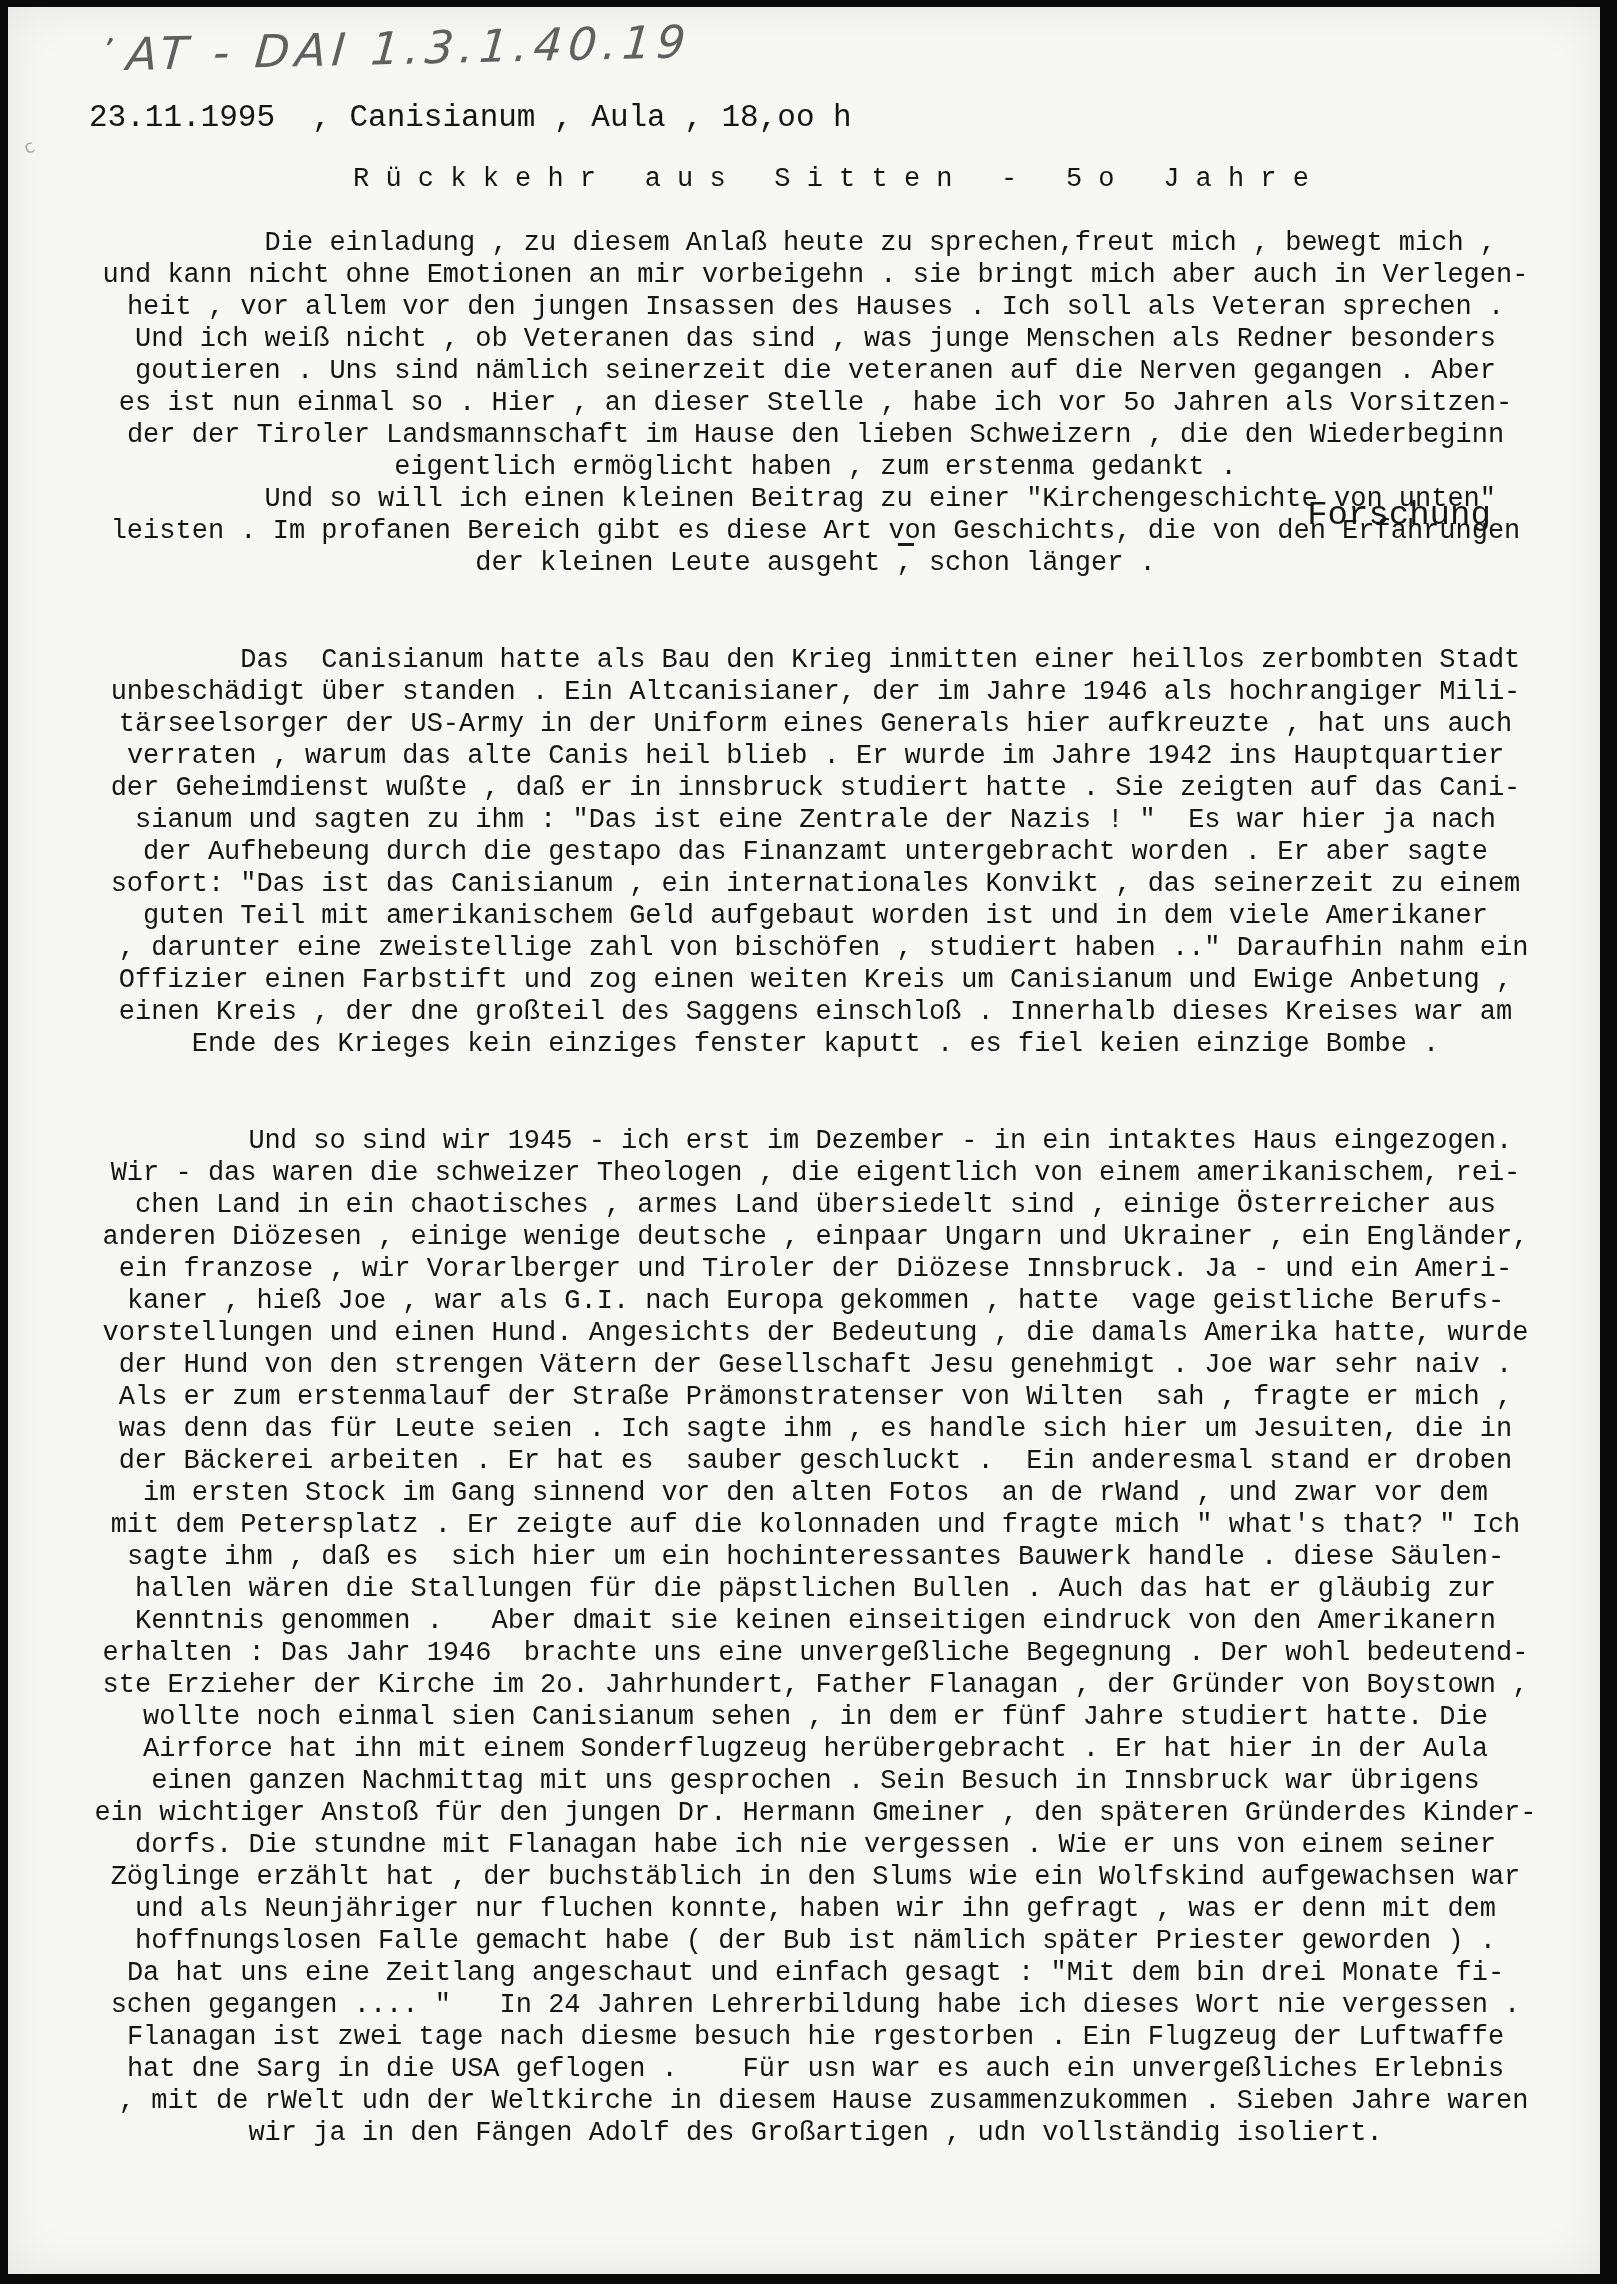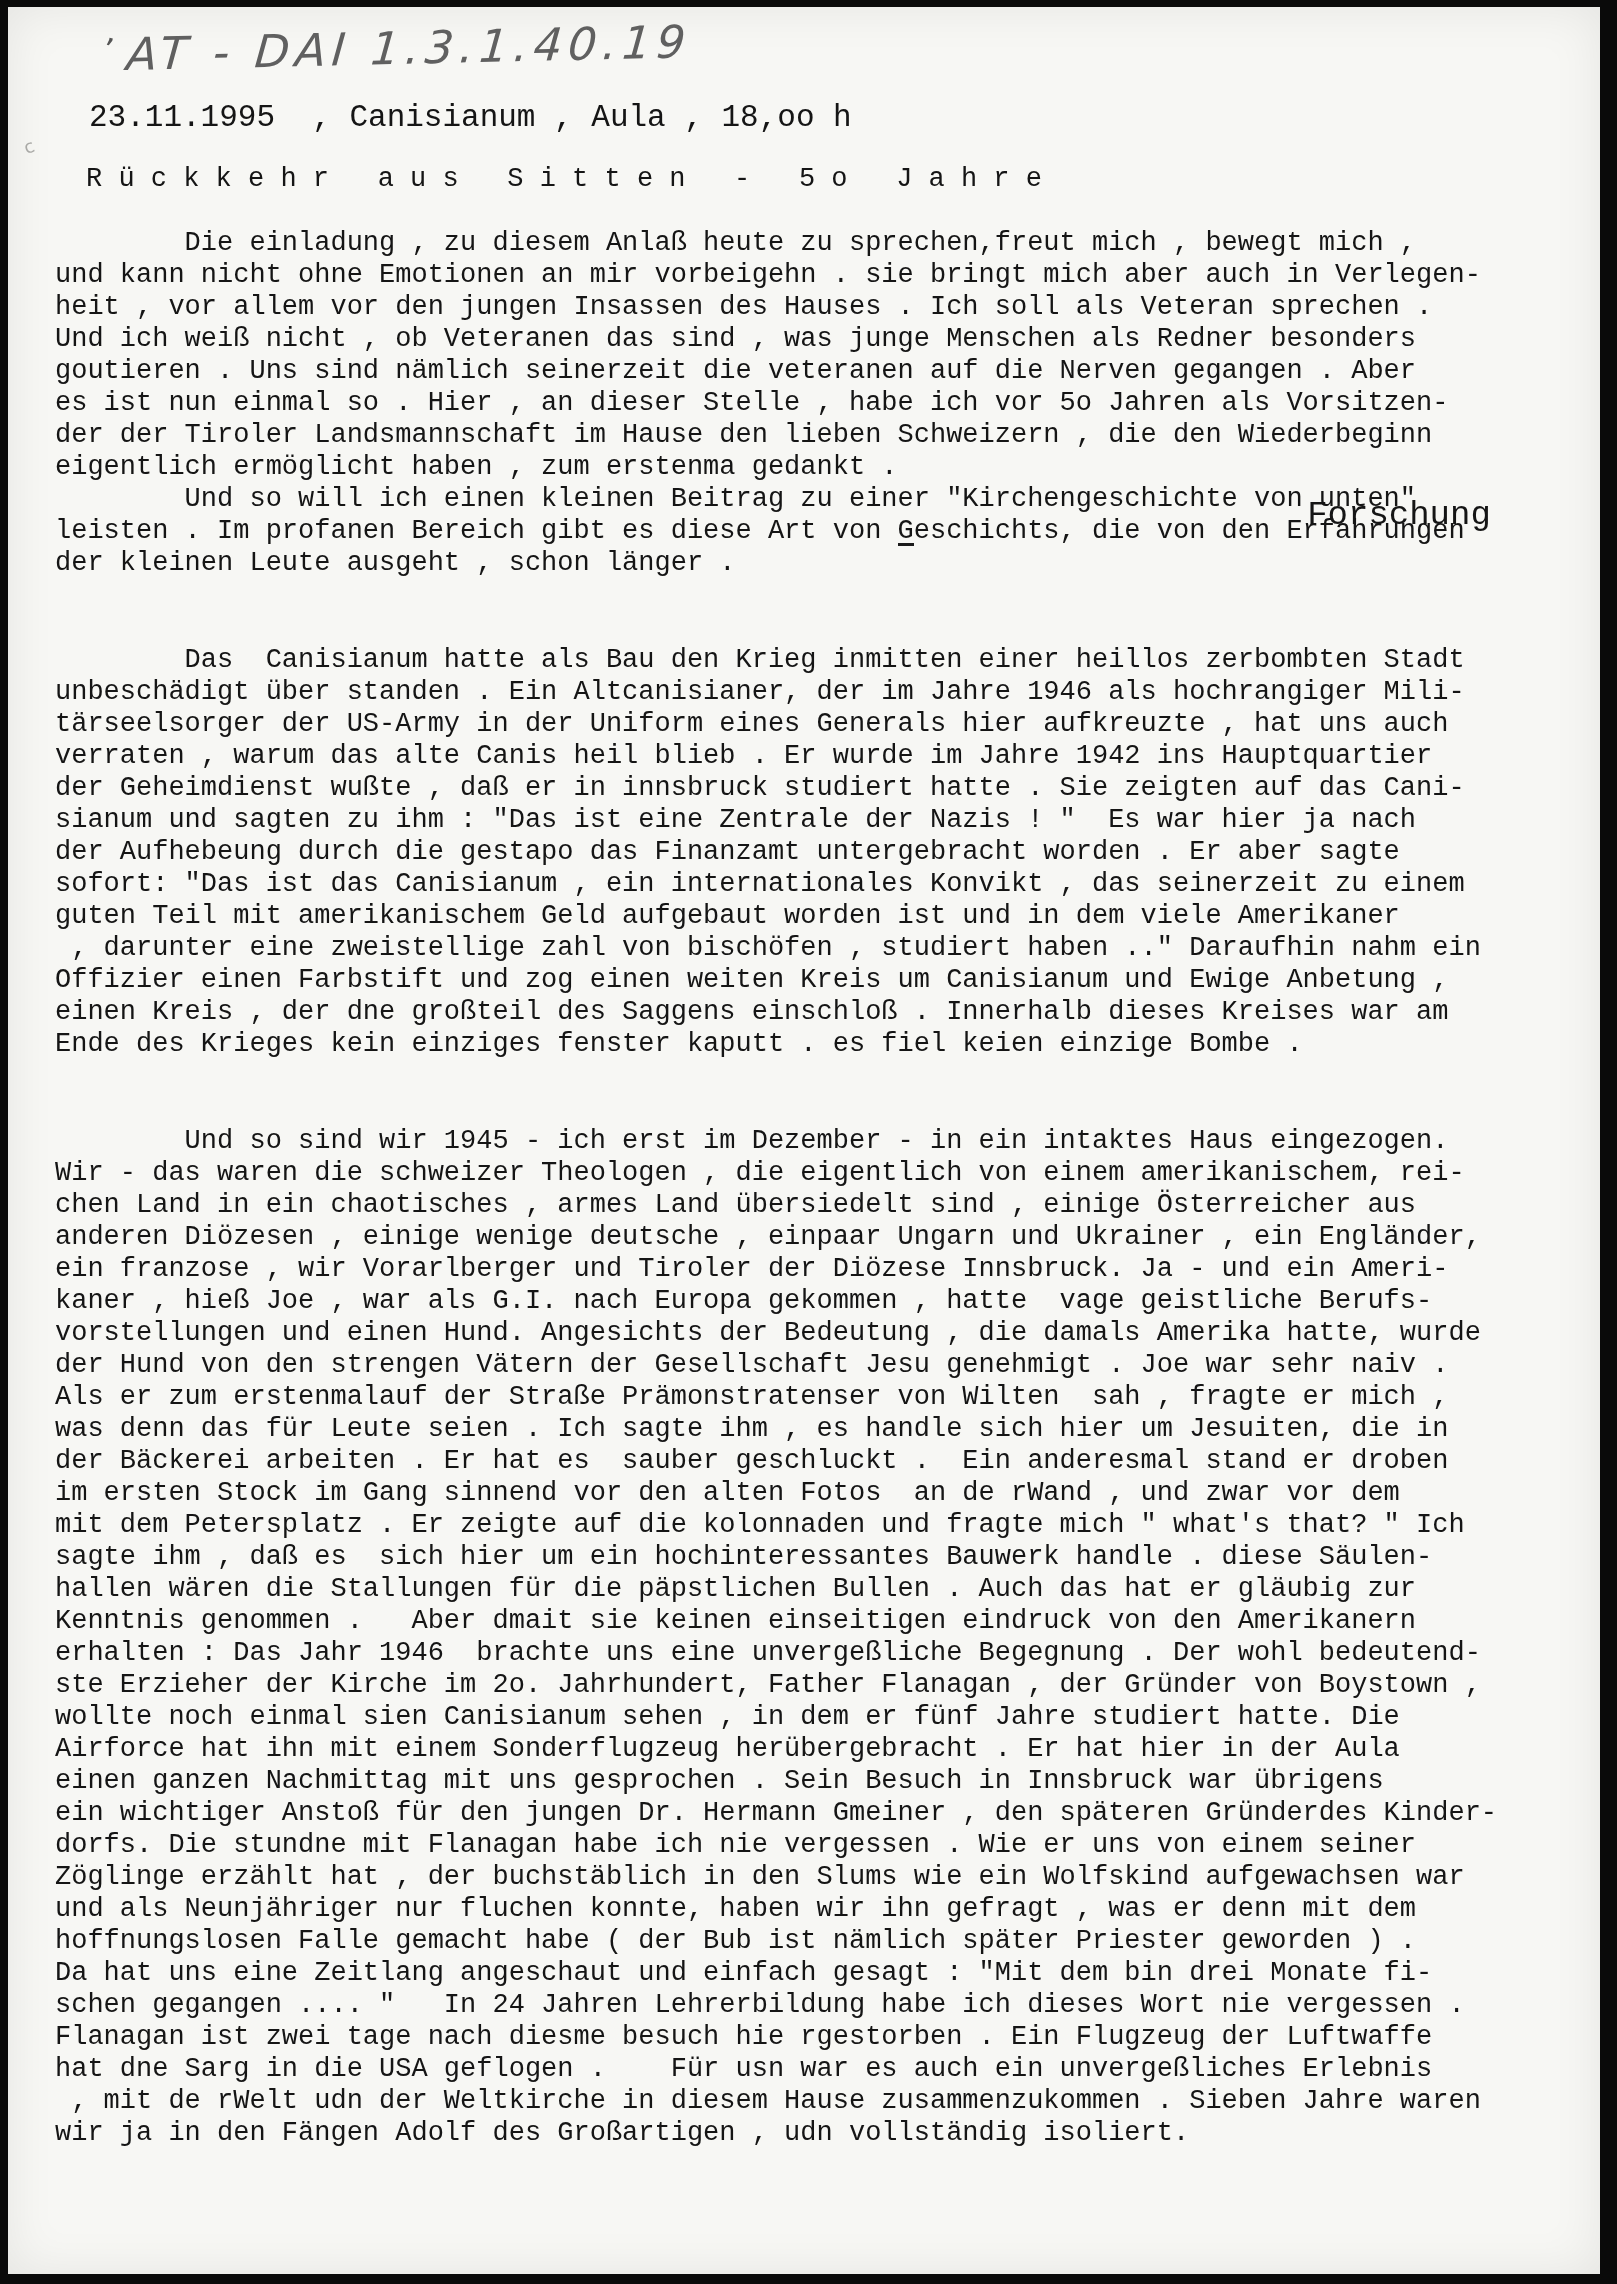--- a/index.html
+++ b/index.html
@@ -11,22 +11,22 @@
         padding:95px 24px 0 47px;box-sizing:border-box;}
   .hand{position:absolute;top:21px;left:121px;color:#606060;
         font-family:"DejaVu Sans",sans-serif;font-style:italic;
         font-size:45px;letter-spacing:5.7px;white-space:pre;
         transform:rotate(-1.3deg) skewX(-6deg);transform-origin:left top;}
   .tick{position:absolute;top:24px;left:95px;color:#555;
         font-family:"DejaVu Sans",sans-serif;font-size:32px;transform:rotate(12deg);}
   .margin-mark{position:absolute;top:129px;left:16px;color:#a9a9a6;
         font-family:"DejaVu Sans",sans-serif;font-size:18px;transform:rotate(-20deg);}
   .header-line{margin-left:34px;font-size:31px;line-height:32px;white-space:pre;}
-  .title-line{margin-left:31px;margin-top:29px;font-size:27px;line-height:32px;white-space:pre;}
-  #paras{margin-top:32px;}
+  .title-line{margin-left:31px;margin-top:29px;font-size:27px;line-height:32px;white-space:pre;text-align:center;}
+  #paras{margin-top:32px;text-align:center;}
   .para{margin-bottom:65px;}
   .tline{position:relative;font-size:27px;line-height:32px;white-space:pre;}
   .sup{position:absolute;top:-16px;font-size:34px;margin-left:28px;}
   .uline{position:absolute;bottom:0.8px;height:2.4px;background:#1b1b1b;}
 </style>
 </head>
 <body>
 
 <div id="scan">
   <div id="page">

